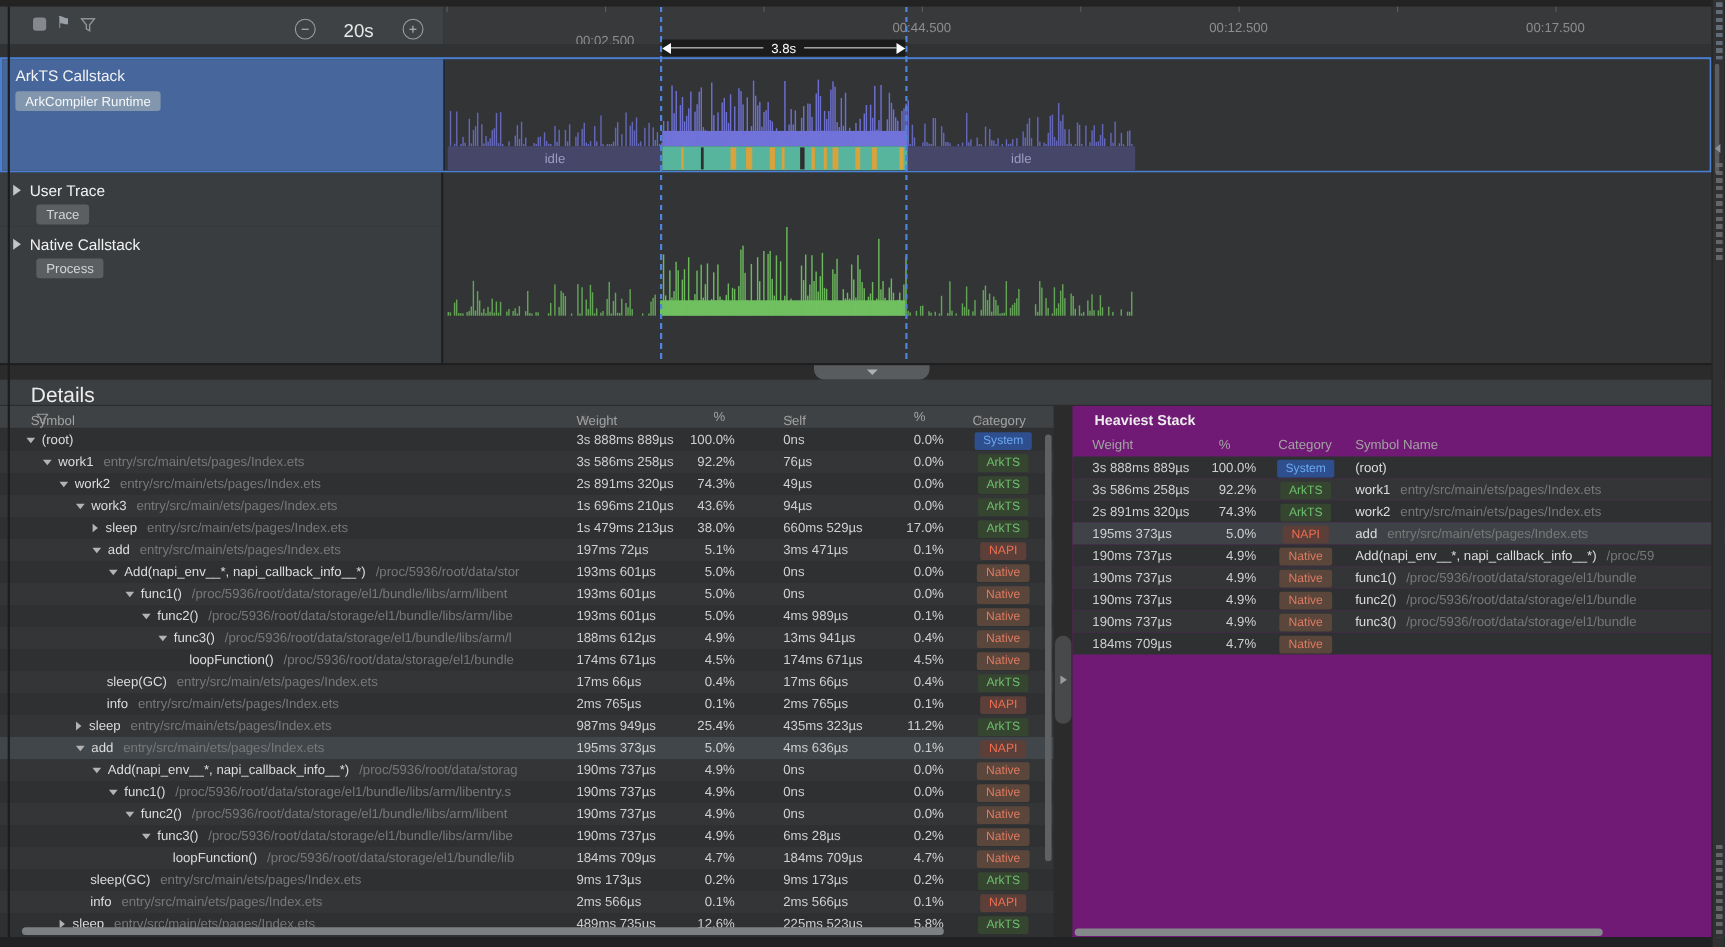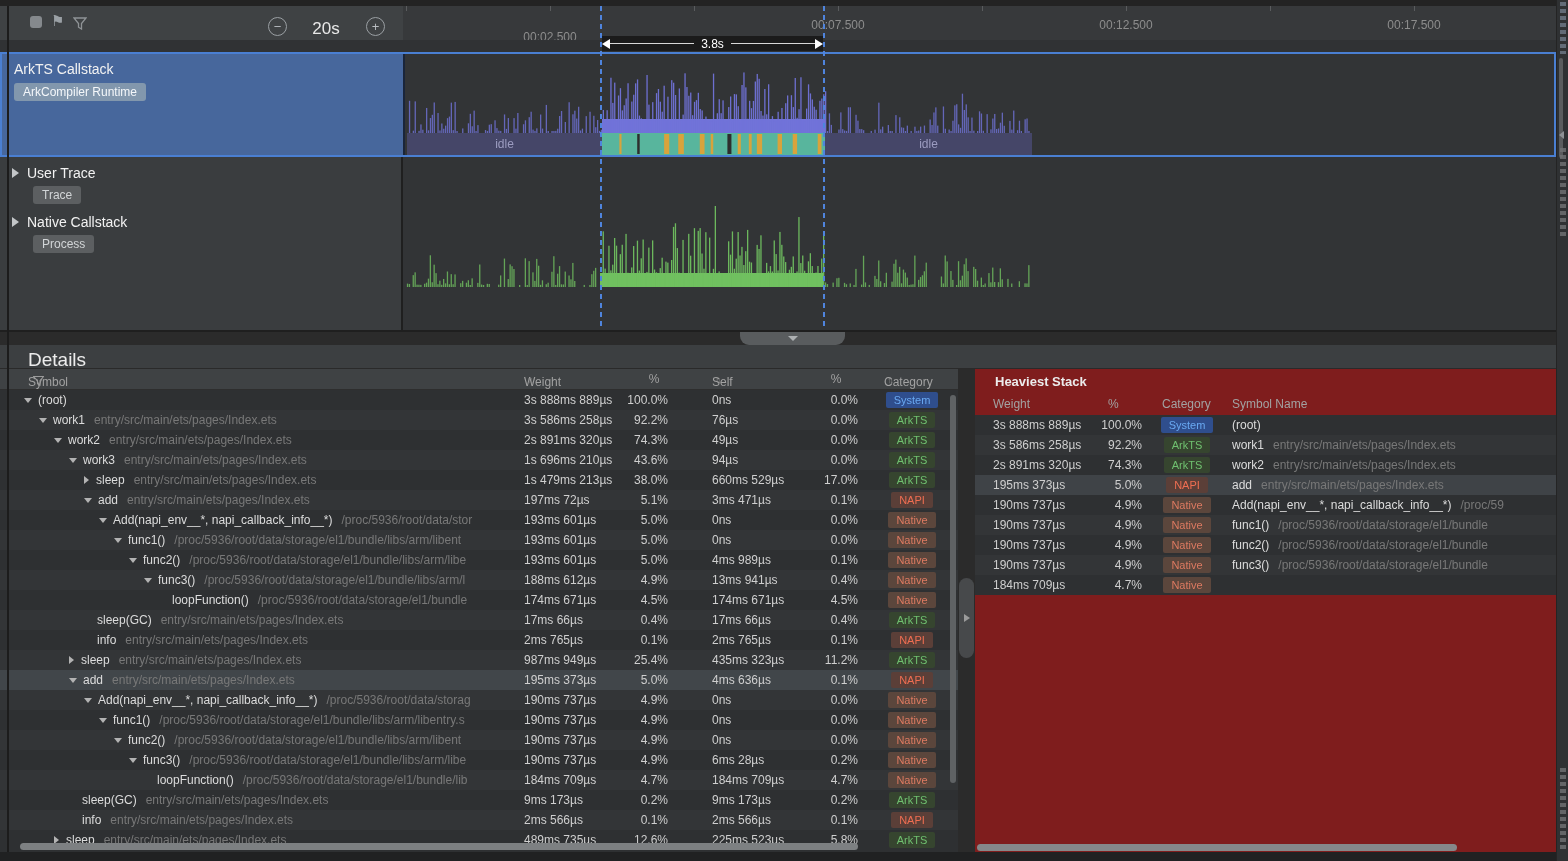--- a/index.html
+++ b/index.html
@@ -77,21 +77,21 @@
 
   
   .vscroll{position:absolute;left:950px;top:395px;width:6px;height:388px;background:#5f6264;border-radius:3px;z-index:6;}
   .lt-hscroll{position:absolute;left:20px;top:843px;width:838px;height:7px;background:#7d8082;border-radius:4px;z-index:6;}
   .splitter{position:absolute;left:958px;top:369px;width:17px;height:483px;background:#2b2b2b;}
   .split-handle{position:absolute;left:959px;top:578px;width:15px;height:80px;background:#47494b;border-radius:8px;
     display:flex;align-items:center;justify-content:center;z-index:6;}
   .split-arrow{width:0;height:0;border-top:4px solid transparent;border-bottom:4px solid transparent;border-left:6px solid #9a9a9a;}
 
   
-  .heaviest{position:absolute;left:975px;top:369px;width:593px;height:483px;background:#7f1d1d;overflow:hidden;}
+  .heaviest{position:absolute;left:975px;top:369px;width:593px;height:483px;background:#701a75;overflow:hidden;}
   .hv-title{position:absolute;left:20px;top:5px;font-size:13px;color:#ececec;font-weight:bold;}
   .hv-header{position:absolute;left:0;top:26px;width:593px;height:20px;font-size:12px;color:#a2a2a2;}
   .hv-header span{position:absolute;top:2px;}
   .hv-rows{position:absolute;left:0;top:46px;width:593px;}
   .hv-row{position:relative;height:20px;font-size:12px;background:#2e3032;}
   .hv-row.odd{background:#333537;}
   .hv-row.selected{background:#3f4347;}
   .h-w{left:18px;}
   .h-p{left:100px;width:67px;text-align:right;}
   .h-c{left:178px;width:68px;text-align:center;}
@@ -131,21 +131,21 @@
       <div class="tick-mark" style="left: 3px;"></div>
       <div class="tick-mark" style="left: 147px;"></div>
       <div class="tick-mark" style="left: 291px;"></div>
       <div class="tick-mark" style="left: 435px;"></div>
       <div class="tick-mark" style="left: 579px;"></div>
       <div class="tick-mark" style="left: 723px;"></div>
       <div class="tick-mark" style="left: 867px;"></div>
       <div class="tick-mark" style="left: 1011px;"></div>
       <div class="tick-mark" style="left: 1155px;"></div>
       <div class="tick-label" style="left: 147px; margin-top: 12px;">00:02.500</div>
-      <div class="tick-label" style="left: 435px;">00:07.500</div>
+      <div class="tick-label" style="left: 435px;">00:44.500</div>
       <div class="tick-label" style="left: 723px;">00:12.500</div>
       <div class="tick-label" style="left: 1011px;">00:17.500</div>
     </div>
   <div class="subheader"></div>
 
   <div class="track selected" style="top:52px;height:105px;">
     <div class="track-chart">
       <svg id="arkts-svg" width="1151" height="101" style="position:absolute;left:0;top:0;">
           <rect x="197" y="65" width="223" height="14" fill="#7173d9"></rect>
           <rect x="3.9" y="46.78972707671148" width="1.3" height="32.21027292328852" fill="#7173d9" opacity="0.8"></rect>

